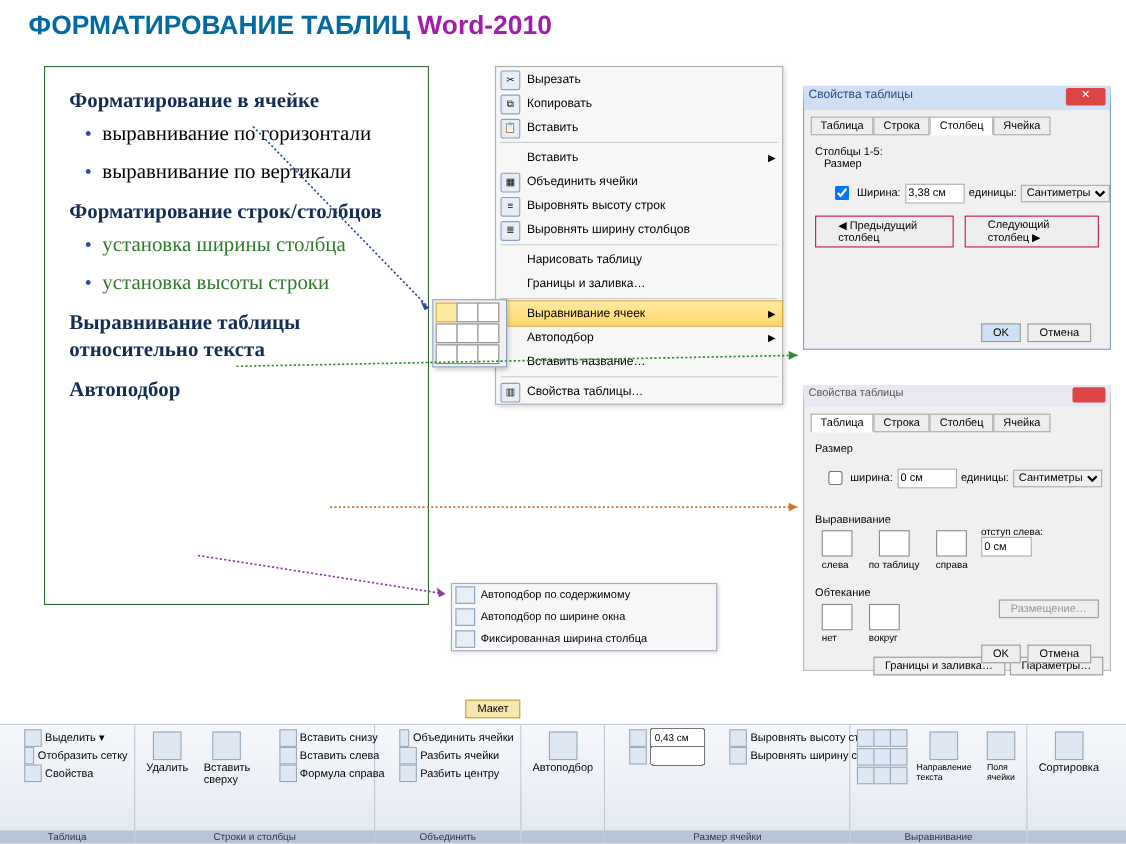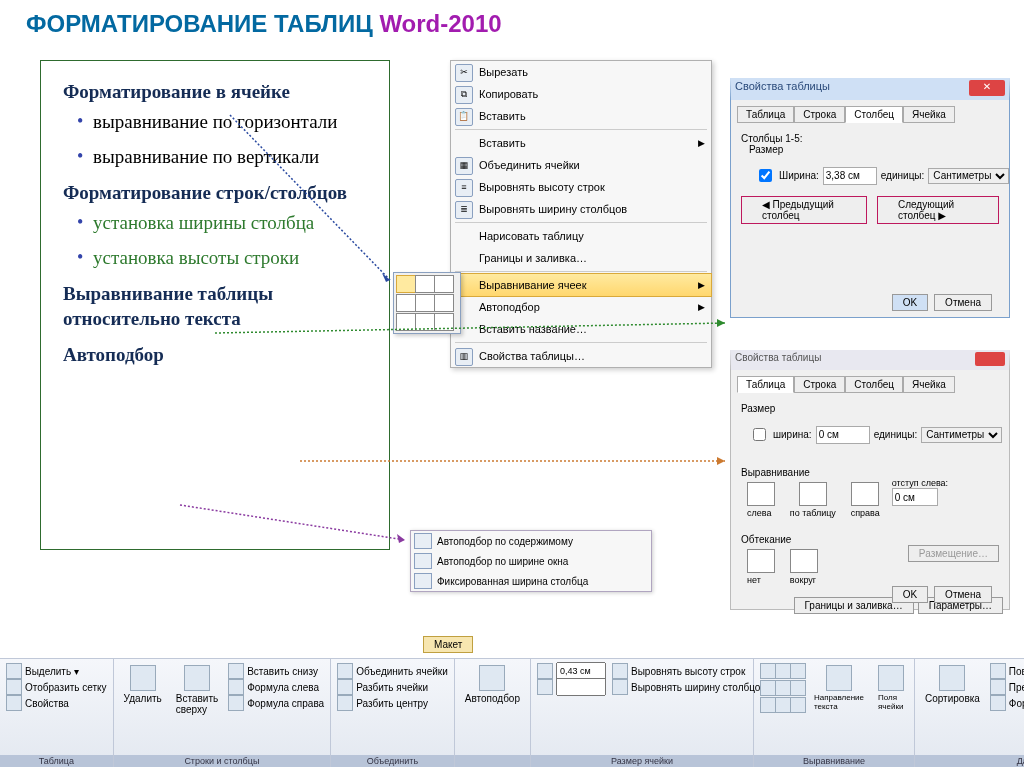--- a/index.html
+++ b/index.html
@@ -166,21 +166,21 @@
     border-right:1px solid #c0c8d8;
     padding:4px 6px 14px 6px;
     position:relative;
     display:flex;
     flex-direction:column;
   }
   .rgroup .glabel{
     position:absolute; bottom:0; left:0; right:0;
     background:#b8c4d8; text-align:center; font-size:9px; color:#334; padding:1px 0;
   }
-  .rgroup .ritem{display:flex;align-items:center;gap:3px;height:16px;white-space:nowrap;}
+  .rgroup .ritem{display:flex;align-items:center;gap:3px;height:16px;white-space:nowrap;margin-left:16px;}
   .rgroup .rico{width:14px;height:14px;background:#dfe8f2;border:1px solid #9ab;display:inline-block;}
   .rgroup .big{display:flex;flex-direction:column;align-items:center;gap:2px;padding:2px 4px;}
   .rgroup .big .rico{width:24px;height:24px;}
   .rgroup .cols{display:flex;gap:6px;align-items:flex-start;}
   
   .arrowline{position:absolute;pointer-events:none;}
   .arrowline svg{overflow:visible;}
 </style>
 </head>
 <body>
@@ -422,21 +422,21 @@
             <span class="rico"></span>
             <span>Вставить сверху</span>
           </div>
         <div>
           <div class="ritem">
               <span class="rico"></span>
               <span>Вставить снизу</span>
             </div>
           <div class="ritem">
               <span class="rico"></span>
-              <span>Формула слева</span>
+              <span>Вставить слева</span>
             </div>
           <div class="ritem">
               <span class="rico"></span>
               <span>Формула справа</span>
             </div>
         </div>
       </div>
       <div class="glabel">Строки и столбцы</div>
     </div>
 

